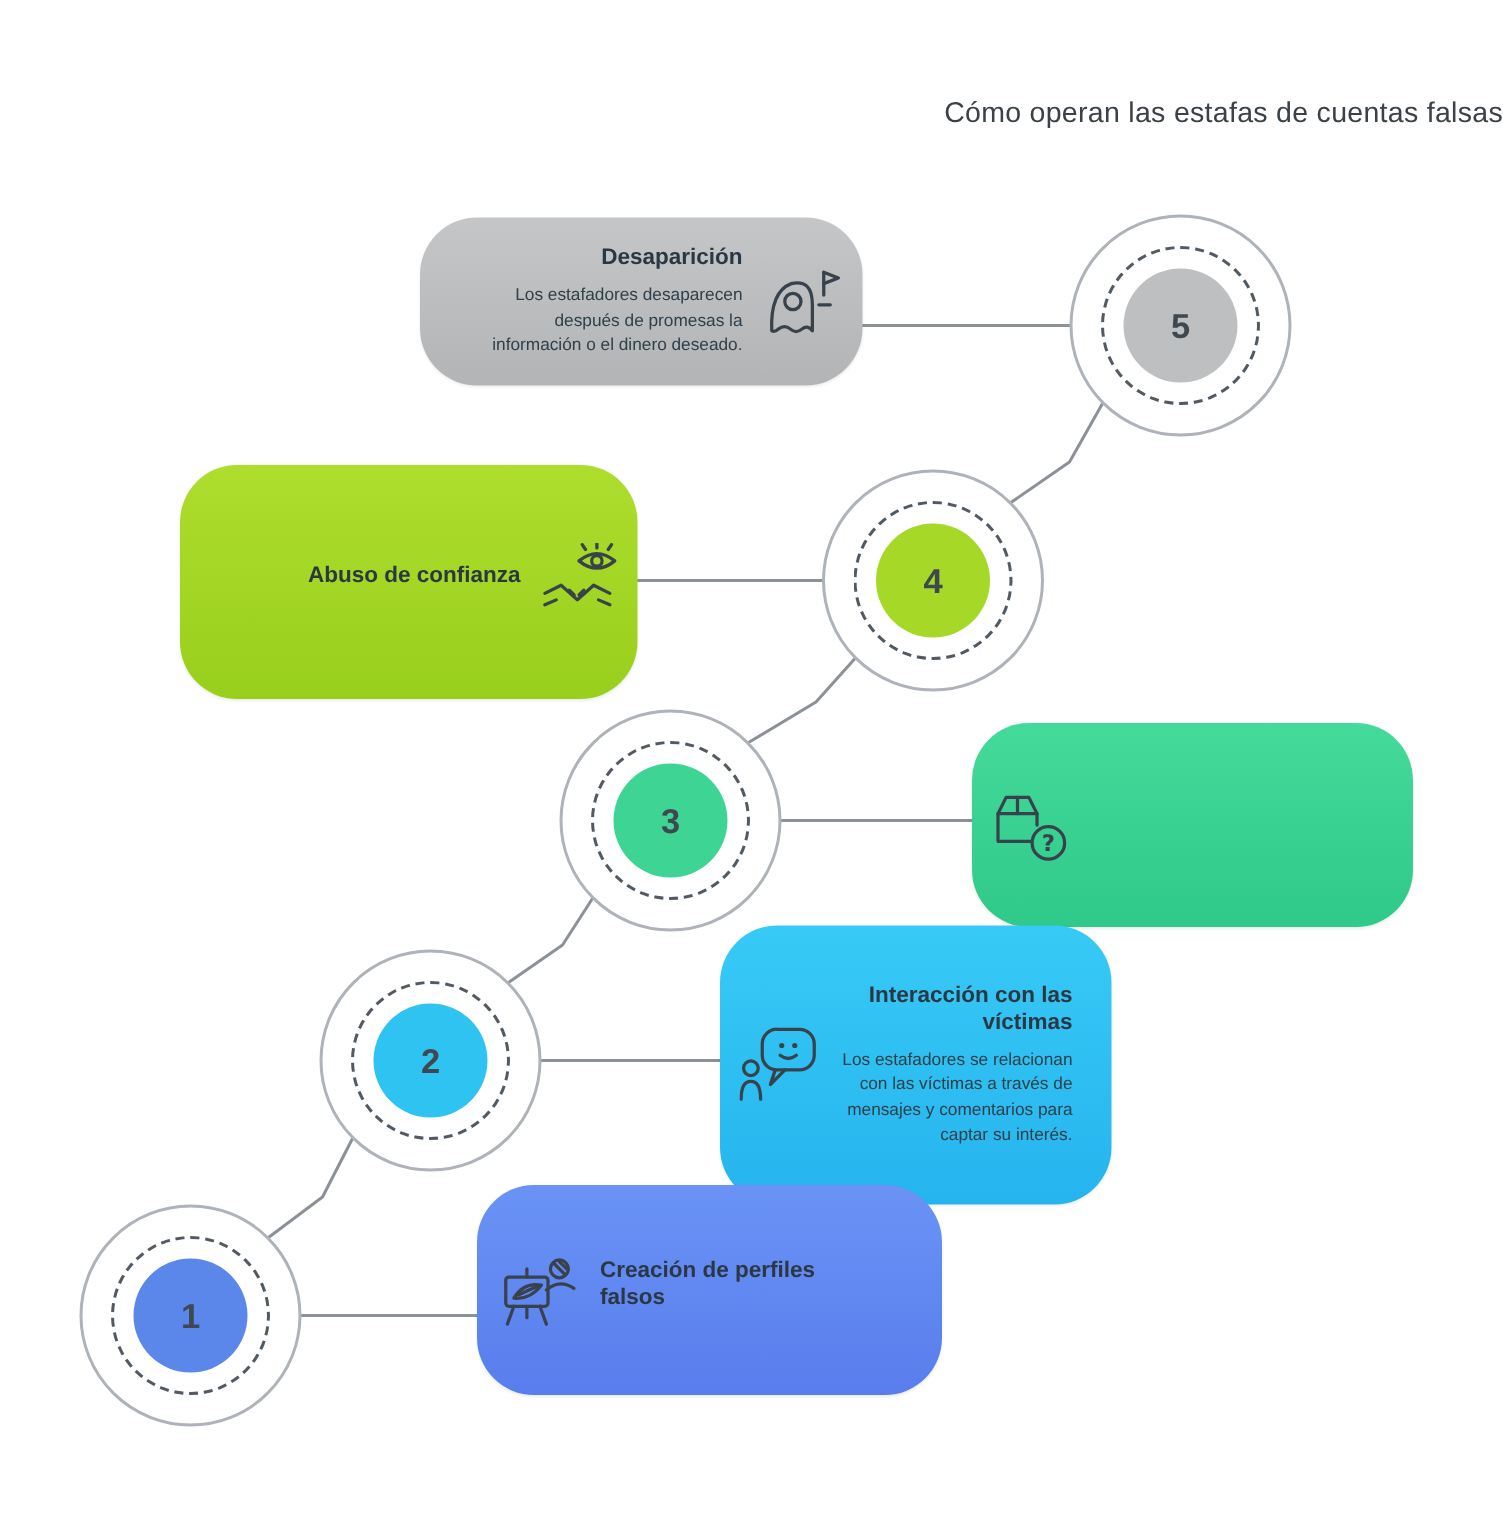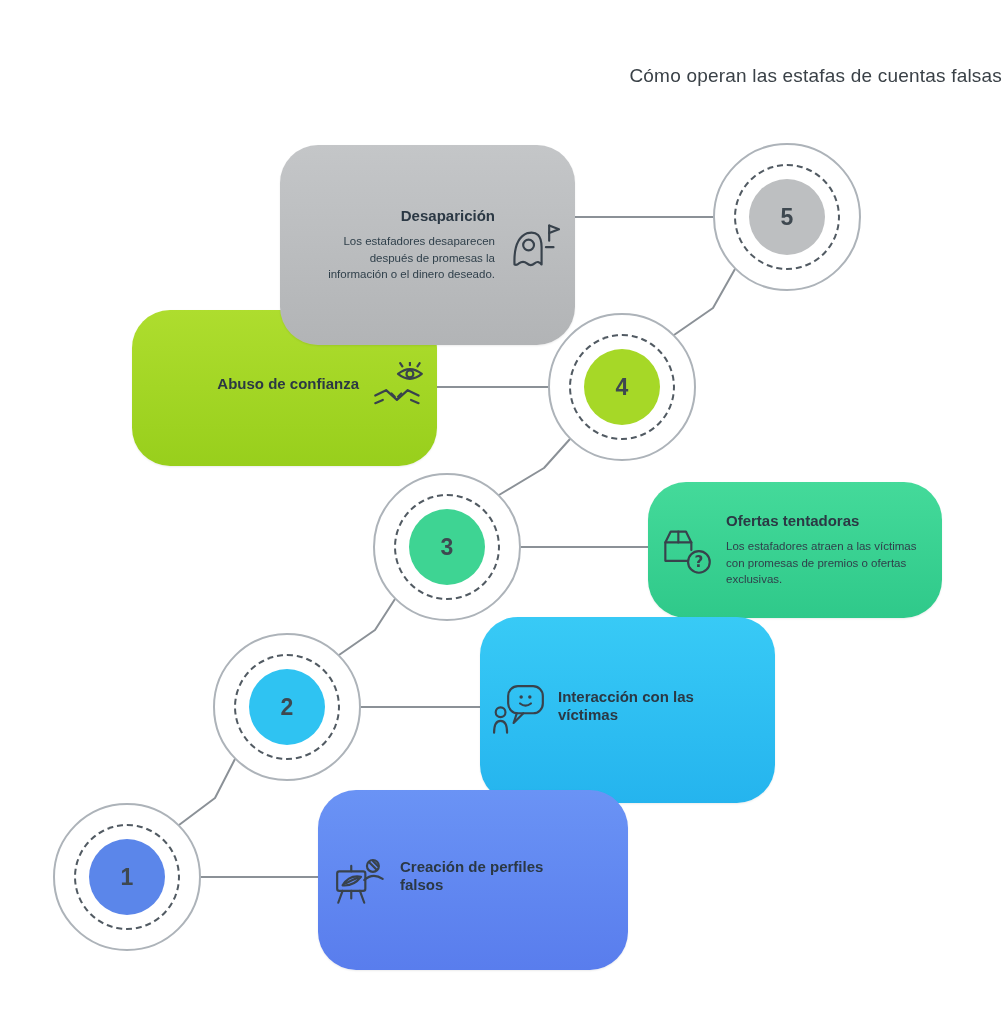--- a/index.html
+++ b/index.html
@@ -32,25 +32,25 @@
   .card{
     position:absolute;border-radius:38px;display:flex;align-items:center;box-sizing:border-box;
     background:linear-gradient(180deg,var(--card-top,#ddd),var(--card-bottom,#ccc));
     color:#2b3844;box-shadow:0 1px 2px rgba(0,0,0,.08);
   }
   .card .icon{flex:0 0 54px;display:flex;justify-content:center;color:#38424c;}
   .card .content{flex:1;min-width:0;}
   .card h3{margin:0 0 8px;font-size:15px;line-height:1.2;font-weight:bold;color:#2b3844;}
   .card p{margin:0;font-size:11.5px;line-height:1.45;color:#30404b;}
   .card.mirror .content{text-align:right;}
-  .card-1{left:318px;top:790px;width:310px;height:180px;padding:22px 38px 22px 16px;gap:12px;z-index:6;}
-  .card-2{left:480px;top:617px;width:295px;height:186px;padding:22px 26px 22px 12px;gap:12px;z-index:5;}
+  .card-1{left:318px;top:790px;width:310px;height:140px;padding:22px 38px 22px 16px;gap:12px;z-index:6;}
+  .card-2{left:480px;top:617px;width:261px;height:186px;padding:22px 26px 22px 12px;z-index:5;text-align:right;}
   .card-3{left:648px;top:482px;width:294px;height:136px;padding:18px 24px 18px 12px;gap:12px;z-index:4;}
-  .card-4{left:132px;top:310px;width:305px;height:156px;padding:22px 12px 22px 28px;gap:12px;z-index:3;}
-  .card-5{left:280px;top:145px;width:295px;height:200px;padding:22px 14px 22px 28px;gap:12px;z-index:3;}
+  .card-4{left:120px;top:310px;width:305px;height:156px;padding:22px 12px 22px 28px;gap:12px;z-index:3;}
+  .card-5{left:280px;top:145px;width:295px;height:112px;padding:22px 14px 22px 28px;gap:12px;z-index:3;}
   .glyph{stroke:currentColor;stroke-width:2;fill:none;stroke-linecap:round;stroke-linejoin:round;}
 </style>
 </head>
 <body style="--line: #8b9197;">
 
 <div id="canvas">
 
   <h1 class="page-title">Cómo operan las estafas de cuentas falsas</h1>
 
   <svg class="connectors" width="1002" height="1024" viewBox="0 0 1002 1024">
@@ -115,37 +115,34 @@
         <path d="M22 27 L19 36 L28 27"></path>
         <circle cx="26" cy="12" r="1.6" fill="currentColor" stroke="none"></circle>
         <circle cx="34" cy="12" r="1.6" fill="currentColor" stroke="none"></circle>
         <path d="M25 18 Q30 22 35 18"></path>
         <circle cx="7" cy="26" r="4.5"></circle>
         <path d="M1 45 Q1 34 7 34 Q13 34 13 45"></path>
       </svg>
     </div>
     <div class="content">
       <h3>Interacción con las víctimas</h3>
+      <p>Los estafadores se relacionan con las víctimas a través de mensajes y comentarios para captar su interés.</p>
     </div>
   </div>
 
   <div class="card card-3" style="--circle: #3ed493; --card-top: #44da9a; --card-bottom: #2fc98a;">
     <div class="icon">
       <svg class="glyph" width="52" height="52" viewBox="0 0 48 48">
         <path d="M4 17 V34 H24"></path>
         <path d="M4 17 L9 7 H23 L28 17 H4 Z"></path>
         <path d="M16 7 V17"></path>
         <path d="M28 17 V24"></path>
         <circle cx="35" cy="35" r="10"></circle>
         <text x="35" y="40" text-anchor="middle" font-size="14" font-weight="bold" fill="currentColor" stroke="none" font-family="'DejaVu Sans',sans-serif">?</text>
       </svg>
-    </div>
-    <div class="content">
-      <h3>Ofertas tentadoras</h3>
-      <p>Los estafadores atraen a las víctimas con promesas de premios o ofertas exclusivas.</p>
     </div>
   </div>
 
   <div class="card card-4 mirror" style="--circle: #a6d827; --card-top: #aedd2e; --card-bottom: #98cf1c;">
     <div class="content">
       <h3>Abuso de confianza</h3>
     </div>
     <div class="icon">
       <svg class="glyph" width="52" height="52" viewBox="0 0 48 48">
         <path d="M24 11 Q35 2 46 11 Q35 20 24 11 Z"></path>

